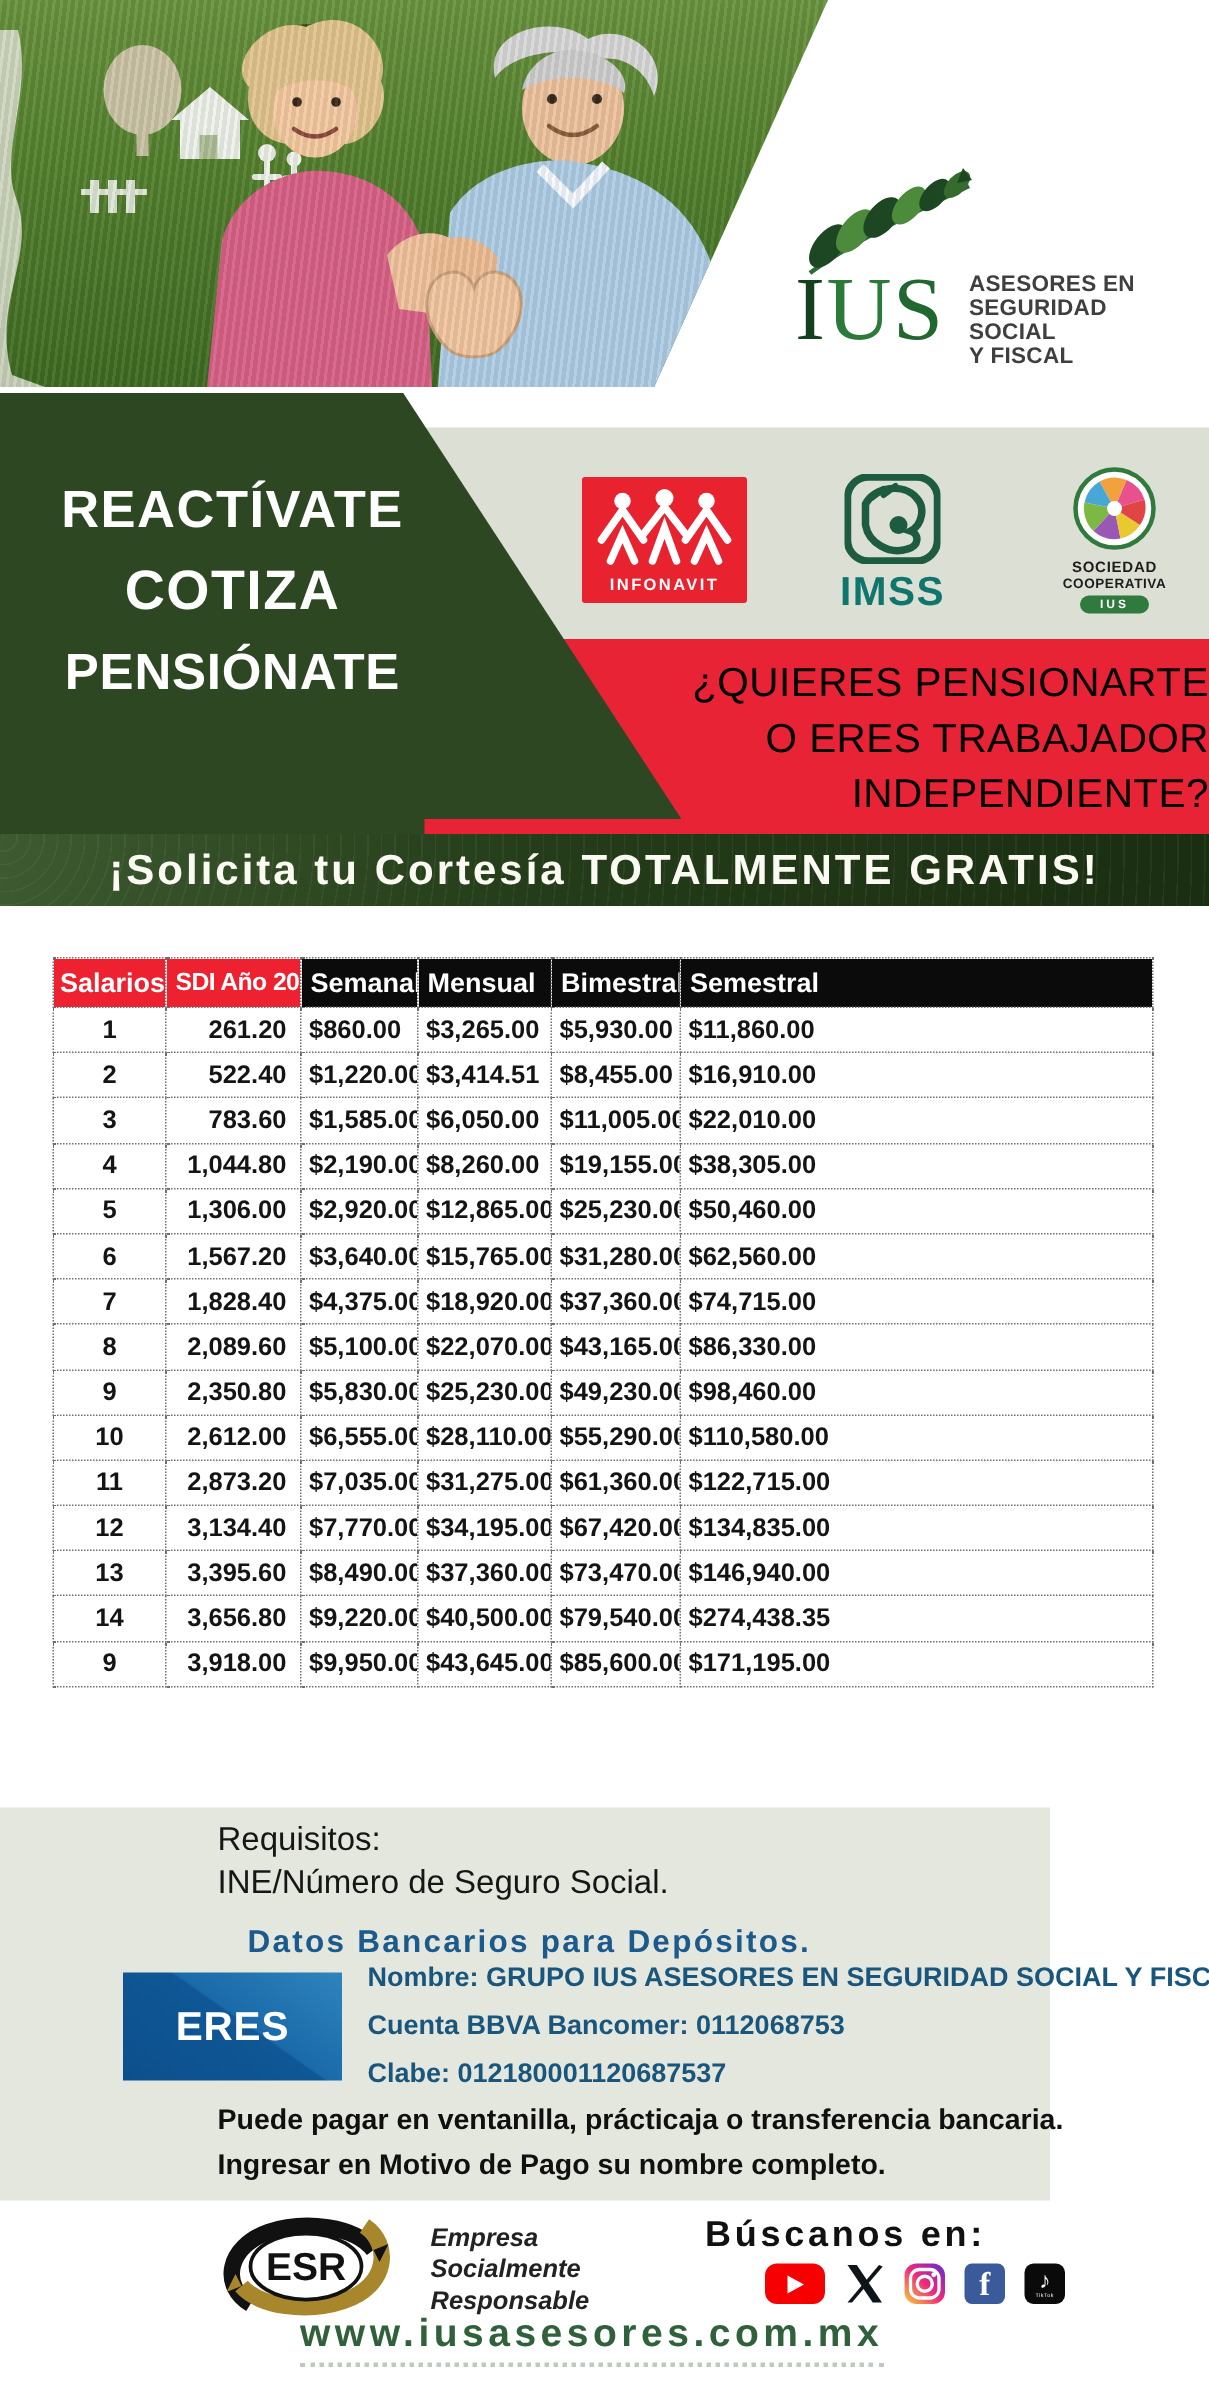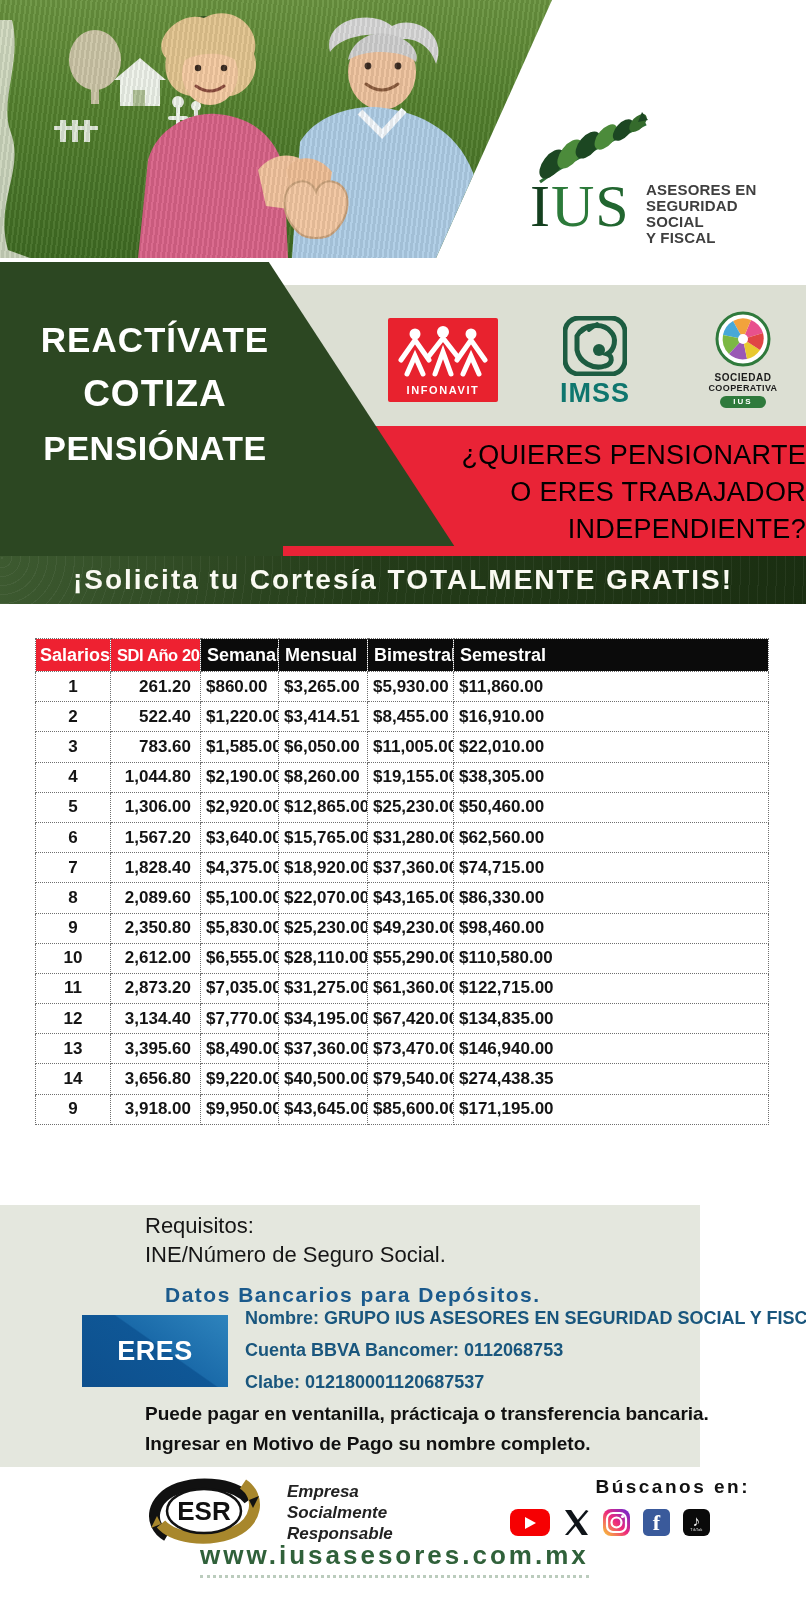--- a/index.html
+++ b/index.html
@@ -79,22 +79,22 @@
   .bbva span{color:#fff;font-size:27px;font-weight:bold;letter-spacing:.5px;}
   .bank-line{position:absolute;left:245px;font-size:18px;font-weight:bold;color:#19567d;white-space:nowrap;}
   .bk1{top:103px;} .bk2{top:135px;} .bk3{top:167px;}
   .note-line{position:absolute;left:145px;font-size:19px;font-weight:bold;color:#101010;white-space:nowrap;}
   .nt1{top:198px;} .nt2:{top:228px;} .nt2{top:228px;}
 
   
   .esr-logo{position:absolute;left:145px;top:1472px;}
   .esr-text{position:absolute;left:287px;top:1481px;font-size:17px;font-weight:bold;font-style:italic;
       color:#222;line-height:21px;}
-  .social-title{position:absolute;left:470px;top:1476px;width:280px;text-align:right;
-      font-size:19px;font-weight:bold;letter-spacing:2.5px;color:#111;}
+  .social-title{position:absolute;left:470px;top:1476px;width:280px;text-align:left;
+      font-size:24px;font-weight:bold;letter-spacing:2.5px;color:#111;}
   .social-row{position:absolute;left:470px;top:1509px;width:280px;display:flex;align-items:center;
       justify-content:center;gap:13px;}
   .icon-box{display:flex;align-items:center;justify-content:center;}
   .yt{width:40px;height:27px;background:#f60002;border-radius:8px;}
   .ig{width:27px;height:27px;border-radius:8px;
       background:linear-gradient(45deg,#f9ce34 0%,#ee2a7b 50%,#6228d7 100%);}
   .fb{width:27px;height:27px;background:#3a5a9b;border-radius:5px;color:#fff;
       font-size:22px;font-weight:bold;font-family:"Liberation Serif",serif;line-height:27px;text-align:center;}
   .tt{width:27px;height:27px;background:#0a0a0a;border-radius:6px;flex-direction:column;}
   .tt .w{color:#fff;font-size:15px;line-height:14px;font-weight:bold;}

